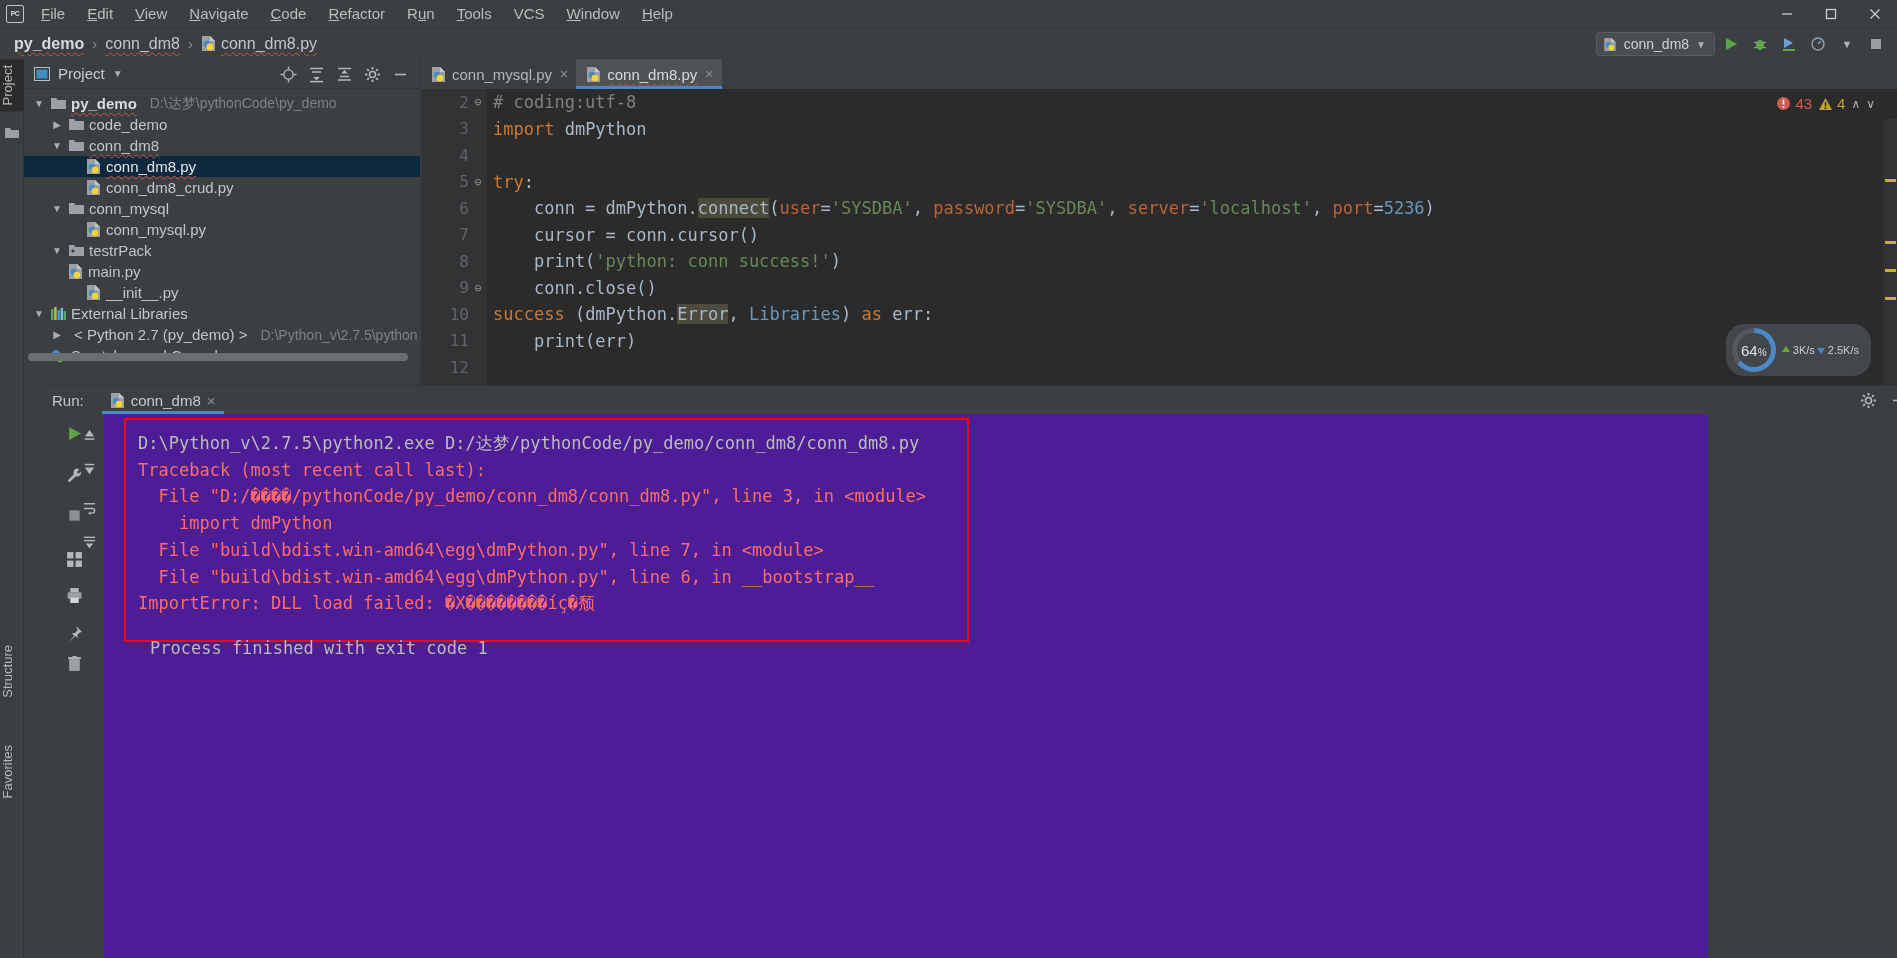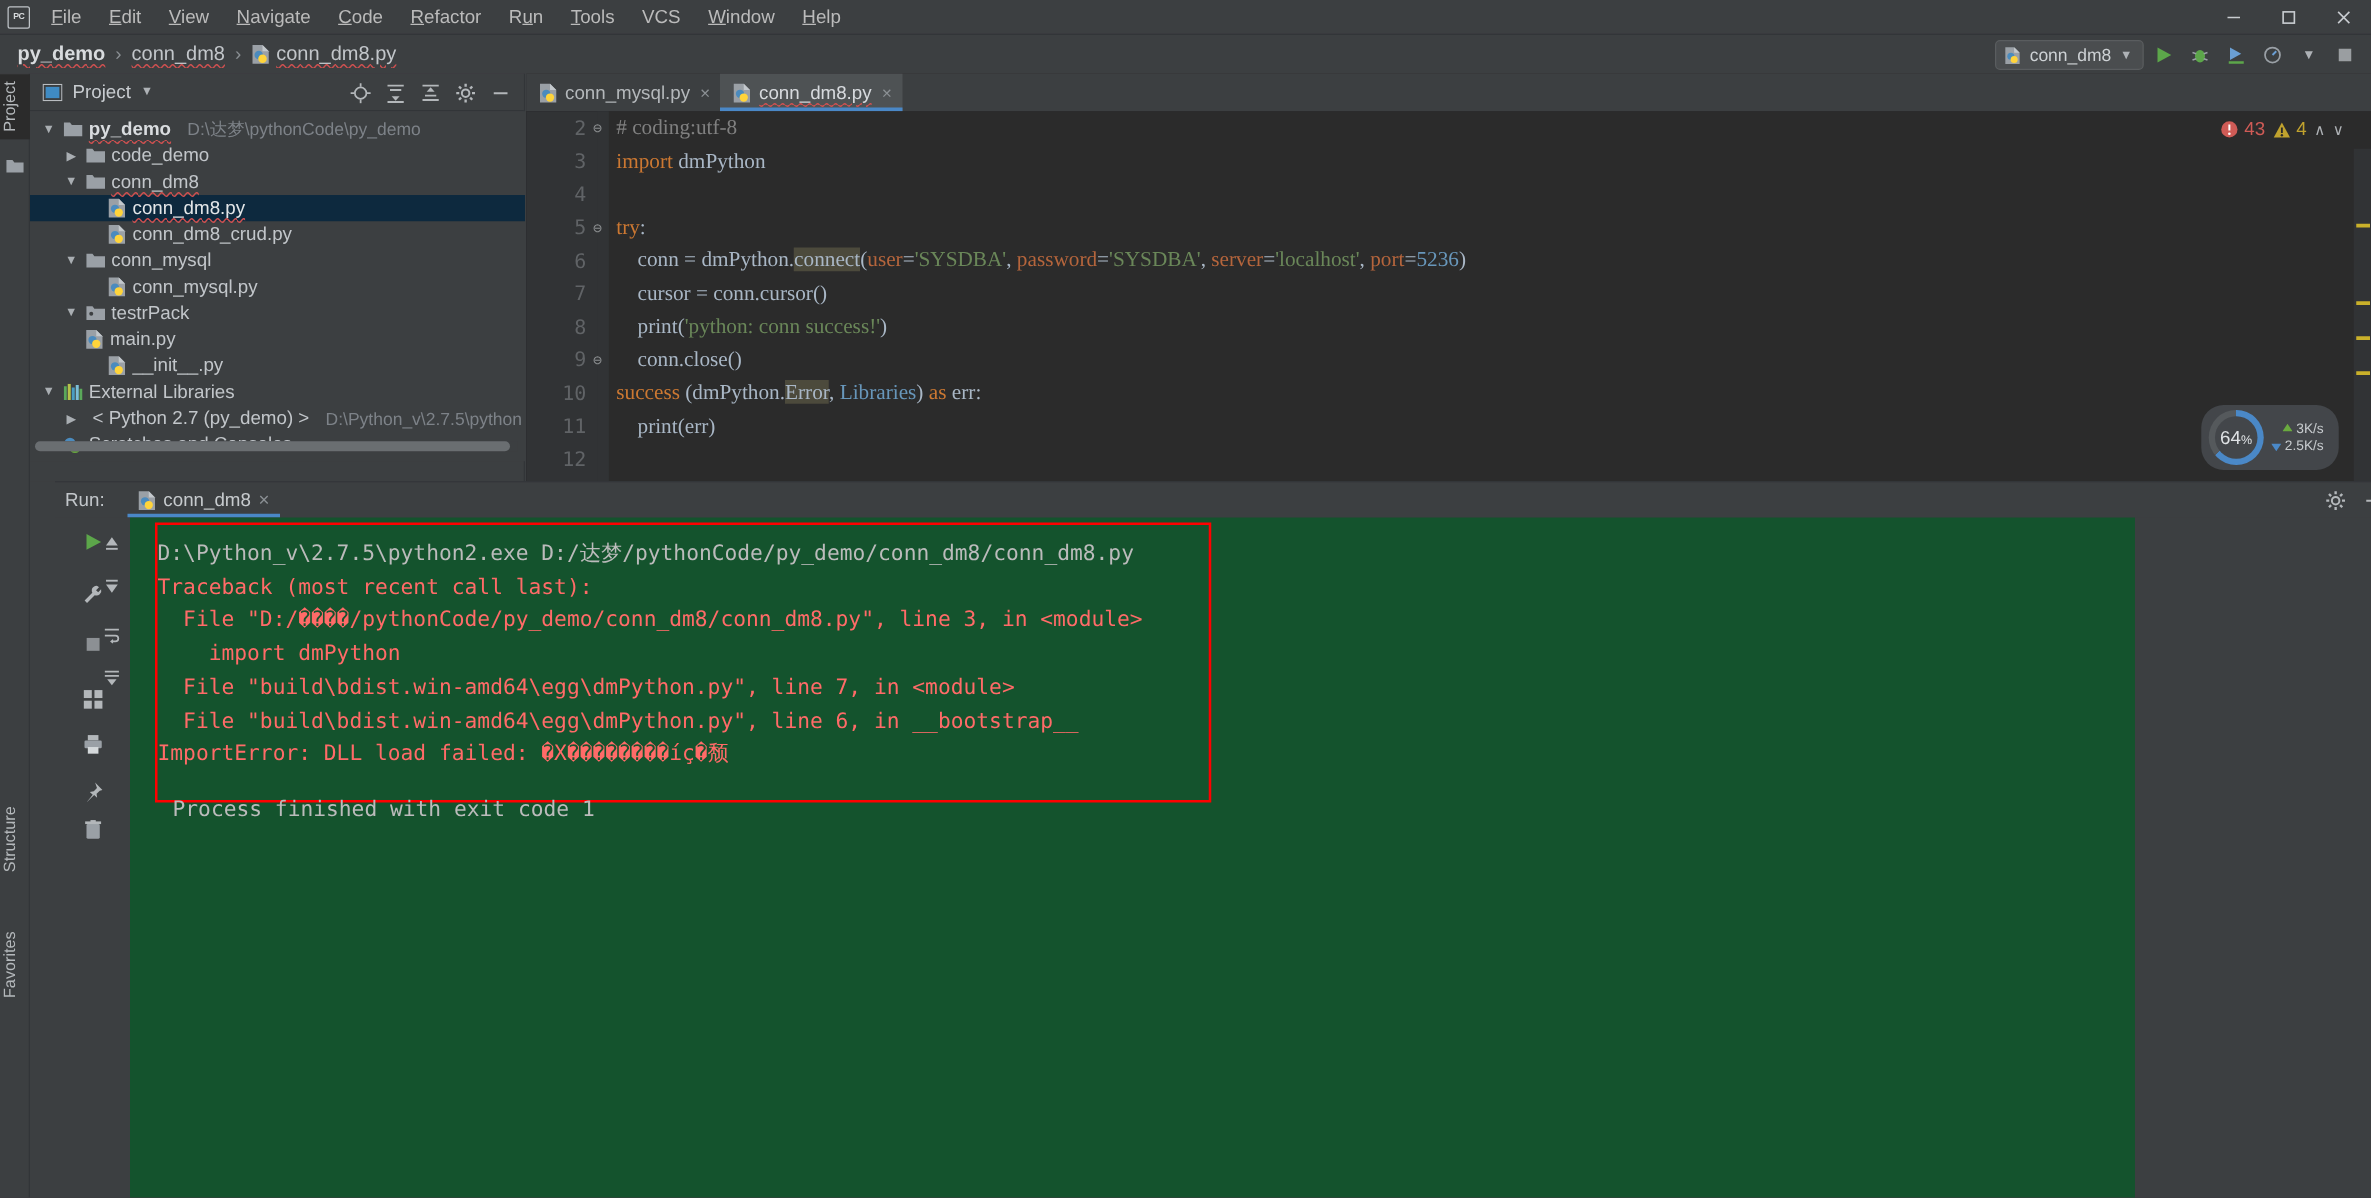--- a/index.html
+++ b/index.html
@@ -135,21 +135,21 @@
   .codelines{position:absolute;left:0;top:0;width:1476px;height:296px;}
   .cl{
     height:26.5px;display:flex;align-items:center;font-family:"DejaVu Sans Mono", monospace;
     font-size:17px;white-space:pre;
   }
   .ln{
     width:48px;text-align:right;color:#606366;font-size:16px;flex:0 0 48px;
     font-family:"DejaVu Sans Mono", monospace;
   }
   .foldmark{width:18px;text-align:center;color:#8a8d8f;font-size:12px;flex:0 0 18px;}
-  .ctext{padding-left:6px;font-family:Liberation Serif, serif;}
+  .ctext{padding-left:6px;}
   .c-com{color:#808080;}
   .c-kw{color:#cc7832;}
   .c-def{color:#a9b7c6;}
   .c-str{color:#6a8759;}
   .c-par{color:#b5653c;}
   .c-num{color:#6897bb;}
   .hl{background:#4c4a3c;}
 
   
   .ed-right{
@@ -172,21 +172,21 @@
   .mem .gauge{
     width:44px;height:44px;border-radius:50%;
     background:conic-gradient(#4a88c7 0 64%, #55595c 64% 100%);
     display:flex;align-items:center;justify-content:center;position:relative;
   }
   .mem .gauge:after{
     content:"";position:absolute;width:34px;height:34px;border-radius:50%;background:#43464a;
   }
   .mem .gval{position:relative;z-index:2;color:#dfe2e5;font-size:15px;}
   .mem .gval small{font-size:10px;}
-  .mem .rates{display:flex;flex-direction:column;gap:2px;font-size:11px;color:#c7cbce;align-items:flex-end;}
+  .mem .rates{display:flex;gap:2px;font-size:11px;color:#c7cbce;}
   .mem .rates div{display:flex;align-items:center;gap:3px;}
 
   
   .run-panel{
     position:absolute;left:24px;top:385px;width:1873px;height:573px;background:#3c3f41;
     border-top:1px solid #323538;
     margin-left:20px;
   }
   .run-head{
     height:28px;display:flex;align-items:center;background:#3c3f41;
@@ -203,22 +203,22 @@
     position:absolute;left:0;top:28px;width:60px;height:545px;background:#3c3f41;
     display:flex;flex-direction:column;align-items:center;padding-top:6px;gap:2px;
   }
   .run-side2{
     position:absolute;left:30px;top:28px;width:30px;height:545px;
     display:flex;flex-direction:column;align-items:center;padding-top:6px;gap:3px;
   }
   .sbtn{width:28px;height:26px;display:flex;align-items:center;justify-content:center;}
 
   .console{
-    position:absolute;left:60px;top:28px;width:1604px;height:545px;background:#14532d;
-    padding:8px 0 0 10px;overflow:hidden;
+    position:absolute;left:60px;top:28px;width:1604px;height:545px;background:#4c1d95;
+    padding:8px 0 0 22px;overflow:hidden;
   }
   .cons-line{
     font-family:"DejaVu Sans Mono", monospace;font-size:17px;white-space:pre;
     line-height:26.7px;
   }
   .c-white{color:#bbbbbb;}
   .c-red{color:#ff6b68;}
   .errbox{
     position:absolute;left:20px;top:4px;width:845px;height:224px;
     border:2px solid #ff0000;

